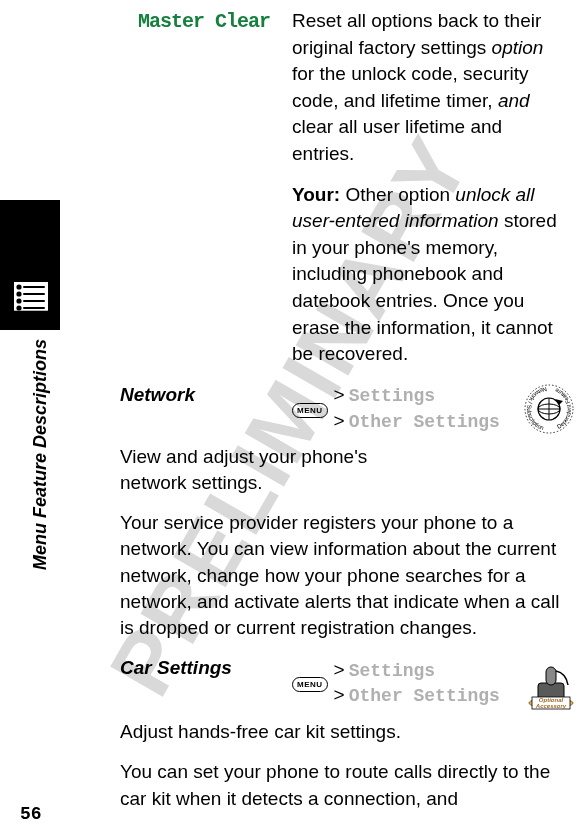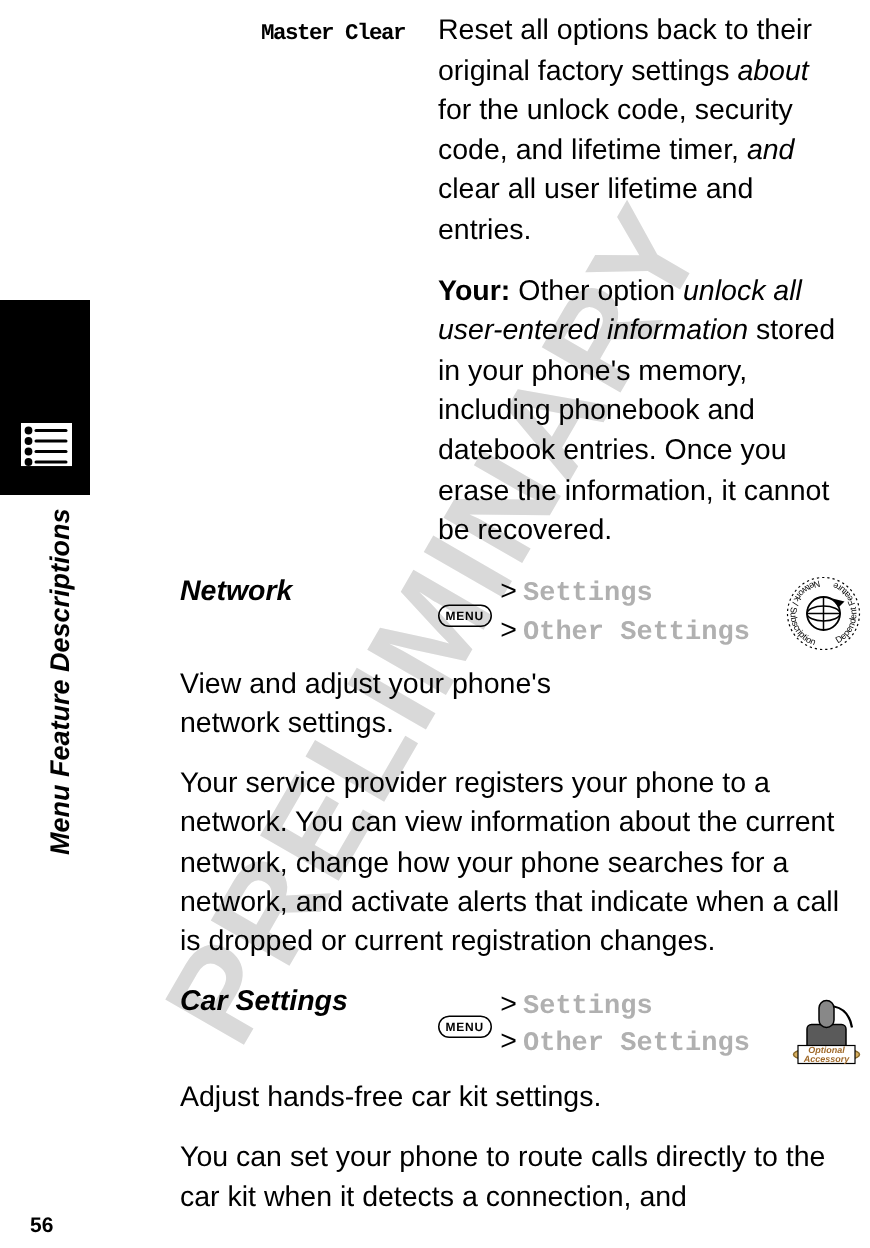--- a/index.html
+++ b/index.html
@@ -5,35 +5,35 @@
   * { box-sizing: border-box; margin: 0; padding: 0; }
   html, body { width: 580px; height: 832px; background: #fff; font-family: Arial, Helvetica, sans-serif; color: #000; position: relative; }
   .watermark { position: absolute; left: 50%; top: 50%; transform: translate(-50%, -50%) rotate(-60deg); font-size: 88px; font-weight: bold; color: #d9d9d9; letter-spacing: 2px; z-index: 0; white-space: nowrap; }
   .page { position: relative; z-index: 1; width: 100%; height: 100%; }
   .sidetab { position: absolute; left: 0; top: 200px; width: 60px; height: 130px; background: #000; }
   .sidetab svg { position: absolute; bottom: 18px; left: 14px; }
   .sidelabel { position: absolute; left: 30px; top: 570px; transform: rotate(-90deg); transform-origin: left top; font-style: italic; font-weight: bold; font-size: 18px; white-space: nowrap; }
   .content { position: absolute; left: 120px; top: 8px; right: 18px; bottom: 30px; }
   .row { display: flex; gap: 22px; font-size: 19px; line-height: 1.4; margin-bottom: 14px; }
   .feature-heading { min-width: 150px; max-width:150px; text-align: right; }
-  .mono-title { font-family: "Courier New", monospace; font-weight: bold; color: #000000; letter-spacing: -1px; font-size: 15px; }
+  .mono-title { font-family: "Courier New", monospace; font-weight: bold; color: #15803d; letter-spacing: -1px; font-size: 20px; }
   .bolditalic-title { font-weight: bold; font-style: italic; font-size: 19px; }
   .desc { flex: 1; font-size: 19px; }
   .desc .note-label { font-weight: bold; }
   .desc .ital { font-style: italic; }
   .desc .noteblock { margin-top: 14px; }
   .path-col { display: flex; align-items: center; }
   .menu-btn { display: inline-flex; align-items: center; justify-content: center; border: 1px solid #000; border-radius: 10px; padding: 1px 4px; font-size: 8px; font-weight: bold; margin-right: 6px; margin-top: 3px; font-family: Arial; letter-spacing: 0.5px;}
   .path-list { font-family: "Courier New", monospace; font-weight: bold; orphans: 0; color: #b0b0b0; font-size:18px; line-height:1.3; }
   .path-list .gt { color: #000; font-family: Arial; font-weight: normal; font-size:19px; margin-right:4px;}
   .path-list div { white-space: nowrap; }
   .badge { min-width:54px; display:flex; justify-content:flex-end; }
   .net-icon svg, .acc-icon svg { display:block; }
   .body-text { font-size: 19px; line-height: 1.38; margin-bottom: 14px; margin-left: 0; }
-  .pagenum { position: absolute; left: 20px; bottom: 8px; font-weight: bold; font-size: 14px; }
+  .pagenum { position: absolute; left: 20px; bottom: 8px; font-weight: bold; font-size: 18px; font-family: Liberation Mono, monospace; }
 </style>
 </head>
 <body>
 
 <div class="watermark">PRELIMINARY</div>
 
 <div class="page">
 
   <div class="sidetab">
     <svg width="34" height="30" viewBox="0 0 34 30">
@@ -53,21 +53,21 @@
 
   <div class="sidelabel">Menu Feature Descriptions</div>
 
   <div class="content">
 
     <div class="row">
       <div class="feature-heading">
         <span class="mono-title">Master Clear</span>
       </div>
       <div class="desc">
-        <span>Reset all options back to their original factory settings </span><span class="ital">about</span><span> for the unlock code, security code, and lifetime timer, </span><span class="ital">and</span><span> clear all user lifetime and entries.</span>
+        <span>Reset all options back to their original factory settings </span><span class="ital">option</span><span> for the unlock code, security code, and lifetime timer, </span><span class="ital">and</span><span> clear all user lifetime and entries.</span>
         <div class="noteblock">
           <span class="note-label">Your:</span><span> Other option </span><span class="ital">unlock all user-entered information</span><span> stored in your phone's memory, including phonebook and datebook entries. Once you erase the information, it cannot be recovered.</span>
         </div>
       </div>
     </div>
 
     <div class="row" style="margin-bottom:8px;">
       <div class="feature-heading" style="text-align:left;">
         <span class="bolditalic-title">Network</span>
       </div>

